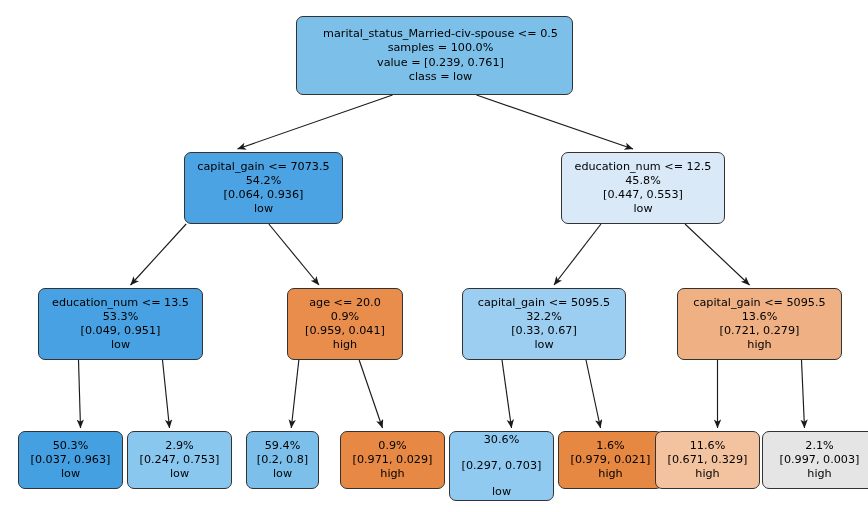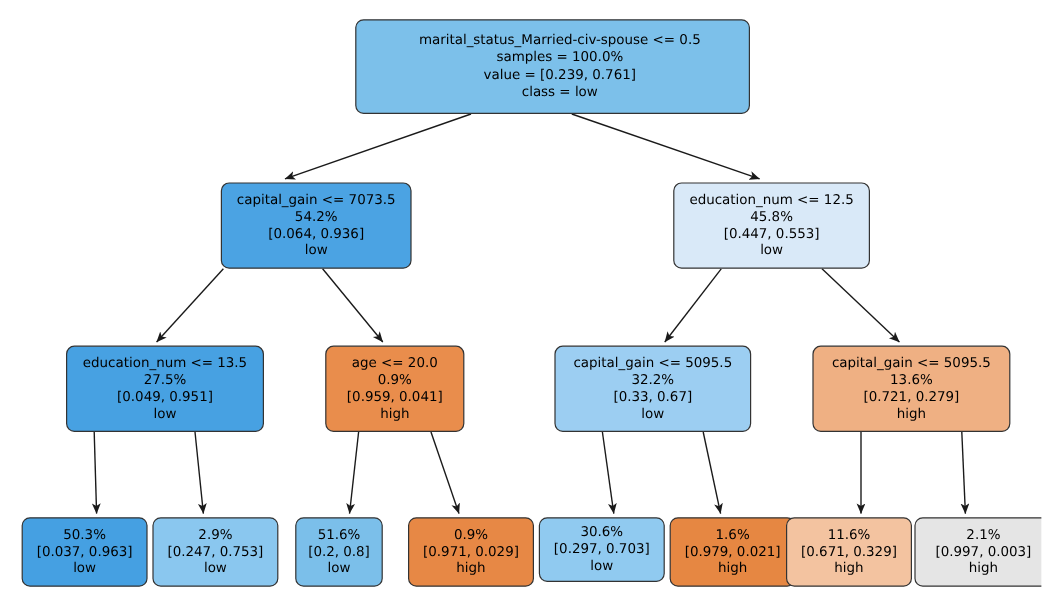--- a/index.html
+++ b/index.html
@@ -64,45 +64,45 @@
         <line x1="162.5" y1="360" x2="169.5" y2="428" stroke="#1a1a1a" stroke-width="1.15" marker-end="url(#arrowhead)"></line>
         <line x1="298.84" y1="360" x2="291.26" y2="428" stroke="#1a1a1a" stroke-width="1.15" marker-end="url(#arrowhead)"></line>
         <line x1="359.16" y1="360" x2="382.5" y2="428" stroke="#1a1a1a" stroke-width="1.15" marker-end="url(#arrowhead)"></line>
         <line x1="502" y1="360" x2="511.5" y2="428" stroke="#1a1a1a" stroke-width="1.15" marker-end="url(#arrowhead)"></line>
         <line x1="586" y1="360" x2="600.5" y2="428" stroke="#1a1a1a" stroke-width="1.15" marker-end="url(#arrowhead)"></line>
         <line x1="717.5" y1="360" x2="717.5" y2="428" stroke="#1a1a1a" stroke-width="1.15" marker-end="url(#arrowhead)"></line>
         <line x1="801.5" y1="360" x2="804.5" y2="428" stroke="#1a1a1a" stroke-width="1.15" marker-end="url(#arrowhead)"></line>
       </g>
   </svg>
   <div id="node-layer">
-      <div class="tree-node" style="left: 296px; top: 16px; width: 329px; height: 79px; background: rgb(124, 192, 234); border-color: rgb(51, 51, 51); color: rgb(0, 0, 0); padding-left: 12px;">
+      <div class="tree-node" style="left: 296px; top: 16px; width: 277px; height: 79px; background: rgb(124, 192, 234); border-color: rgb(51, 51, 51); color: rgb(0, 0, 0); padding-left: 12px;">
         <span class="node-line">marital_status_Married-civ-spouse &lt;= 0.5</span>
         <span class="node-line">samples = 100.0%</span>
         <span class="node-line">value = [0.239, 0.761]</span>
         <span class="node-line">class = low</span>
       </div>
       <div class="tree-node" style="left: 148px; top: 152px; width: 159px; height: 72px; background: rgb(75, 163, 227); border-color: rgb(51, 51, 51); color: rgb(0, 0, 0); margin-left: 36px;">
         <span class="node-line">capital_gain &lt;= 7073.5</span>
         <span class="node-line">54.2%</span>
         <span class="node-line">[0.064, 0.936]</span>
         <span class="node-line">low</span>
       </div>
       <div class="tree-node" style="left: 561px; top: 152px; width: 164px; height: 72px; background: rgb(217, 233, 248); border-color: rgb(51, 51, 51); color: rgb(0, 0, 0); text-align: center;">
         <span class="node-line">education_num &lt;= 12.5</span>
         <span class="node-line">45.8%</span>
         <span class="node-line">[0.447, 0.553]</span>
         <span class="node-line">low</span>
       </div>
-      <div class="tree-node" style="left: 38px; top: 288px; width: 165px; height: 72px; background: rgb(71, 161, 226); border-color: rgb(51, 51, 51); color: rgb(0, 0, 0); margin-left: 17px;">
+      <div class="tree-node" style="left: 38px; top: 288px; width: 165px; height: 72px; background: rgb(71, 161, 226); border-color: rgb(51, 51, 51); color: rgb(0, 0, 0);">
         <span class="node-line">education_num &lt;= 13.5</span>
-        <span class="node-line">27.5%</span>
+        <span class="node-line">53.3%</span>
         <span class="node-line">[0.049, 0.951]</span>
         <span class="node-line">low</span>
       </div>
-      <div class="tree-node" style="left: 271px; top: 288px; width: 116px; height: 72px; background: rgb(233, 141, 76); border-color: rgb(51, 51, 51); color: rgb(0, 0, 0); justify-content: center;">
+      <div class="tree-node" style="left: 287px; top: 288px; width: 116px; height: 72px; background: rgb(233, 141, 76); border-color: rgb(51, 51, 51); color: rgb(0, 0, 0); justify-content: center;">
         <span class="node-line">age &lt;= 20.0</span>
         <span class="node-line">0.9%</span>
         <span class="node-line">[0.959, 0.041]</span>
         <span class="node-line">high</span>
       </div>
       <div class="tree-node" style="left: 462px; top: 288px; width: 164px; height: 72px; background: rgb(156, 206, 242); border-color: rgb(51, 51, 51); color: rgb(0, 0, 0);">
         <span class="node-line">capital_gain &lt;= 5095.5</span>
         <span class="node-line">32.2%</span>
         <span class="node-line">[0.33, 0.67]</span>
         <span class="node-line">low</span>
@@ -117,30 +117,30 @@
         <span class="node-line">50.3%</span>
         <span class="node-line">[0.037, 0.963]</span>
         <span class="node-line">low</span>
       </div>
       <div class="tree-node" style="left: 127px; top: 431px; width: 105px; height: 58px; background: rgb(138, 199, 239); border-color: rgb(51, 51, 51); color: rgb(0, 0, 0);">
         <span class="node-line">2.9%</span>
         <span class="node-line">[0.247, 0.753]</span>
         <span class="node-line">low</span>
       </div>
       <div class="tree-node" style="left: 246px; top: 431px; width: 73px; height: 58px; background: rgb(123, 191, 234); border-color: rgb(51, 51, 51); color: rgb(0, 0, 0);">
-        <span class="node-line">51.6%</span>
+        <span class="node-line">59.4%</span>
         <span class="node-line">[0.2, 0.8]</span>
         <span class="node-line">low</span>
       </div>
       <div class="tree-node" style="left: 340px; top: 431px; width: 105px; height: 58px; background: rgb(231, 136, 69); border-color: rgb(51, 51, 51); color: rgb(0, 0, 0);">
         <span class="node-line">0.9%</span>
         <span class="node-line">[0.971, 0.029]</span>
         <span class="node-line">high</span>
       </div>
-      <div class="tree-node" style="left: 449px; top: 431px; width: 105px; height: 54px; background: rgb(144, 202, 240); border-color: rgb(51, 51, 51); color: rgb(0, 0, 0);">
+      <div class="tree-node" style="left: 449px; top: 431px; width: 105px; height: 70px; background: rgb(144, 202, 240); border-color: rgb(51, 51, 51); color: rgb(0, 0, 0); gap: 12px;">
         <span class="node-line">30.6%</span>
         <span class="node-line">[0.297, 0.703]</span>
         <span class="node-line">low</span>
       </div>
       <div class="tree-node" style="left: 558px; top: 431px; width: 105px; height: 58px; background: rgb(230, 135, 66); border-color: rgb(51, 51, 51); color: rgb(0, 0, 0);">
         <span class="node-line">1.6%</span>
         <span class="node-line">[0.979, 0.021]</span>
         <span class="node-line">high</span>
       </div>
       <div class="tree-node" style="left: 655px; top: 431px; width: 105px; height: 58px; background: rgb(243, 195, 160); border-color: rgb(51, 51, 51); color: rgb(0, 0, 0);">

